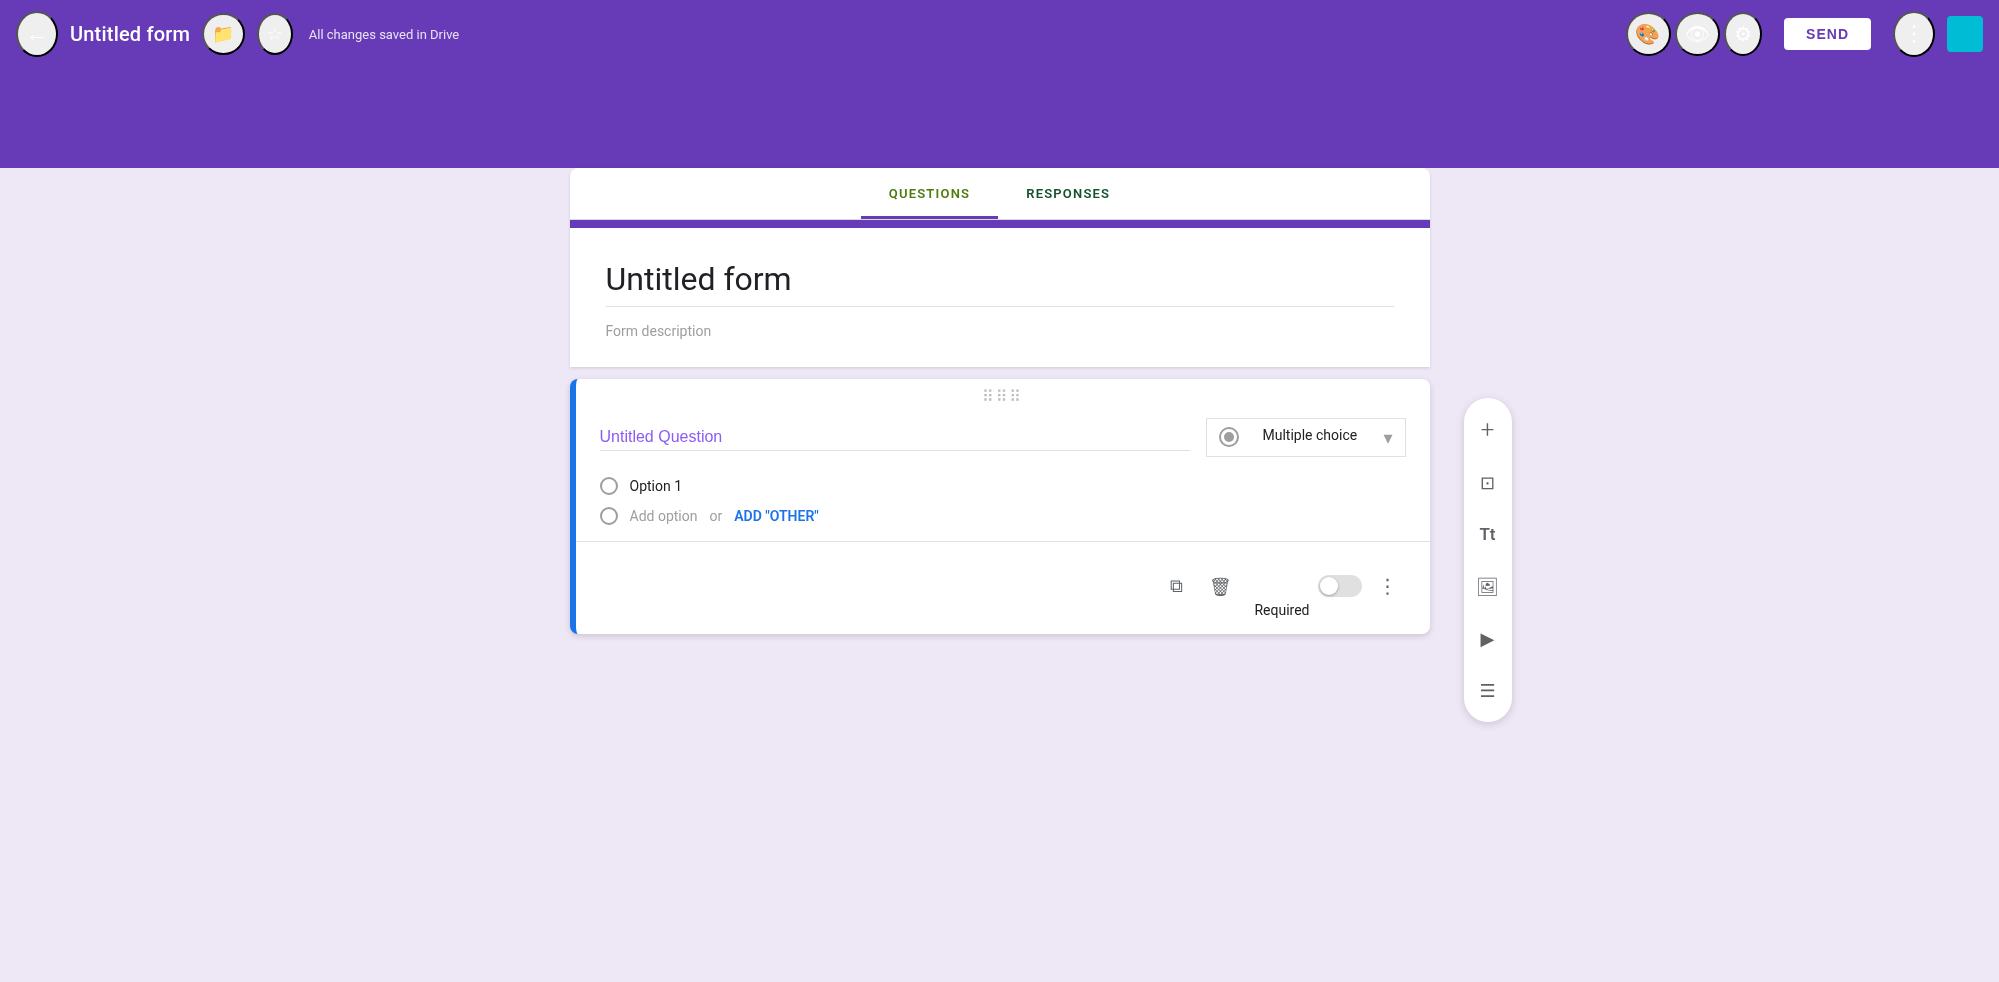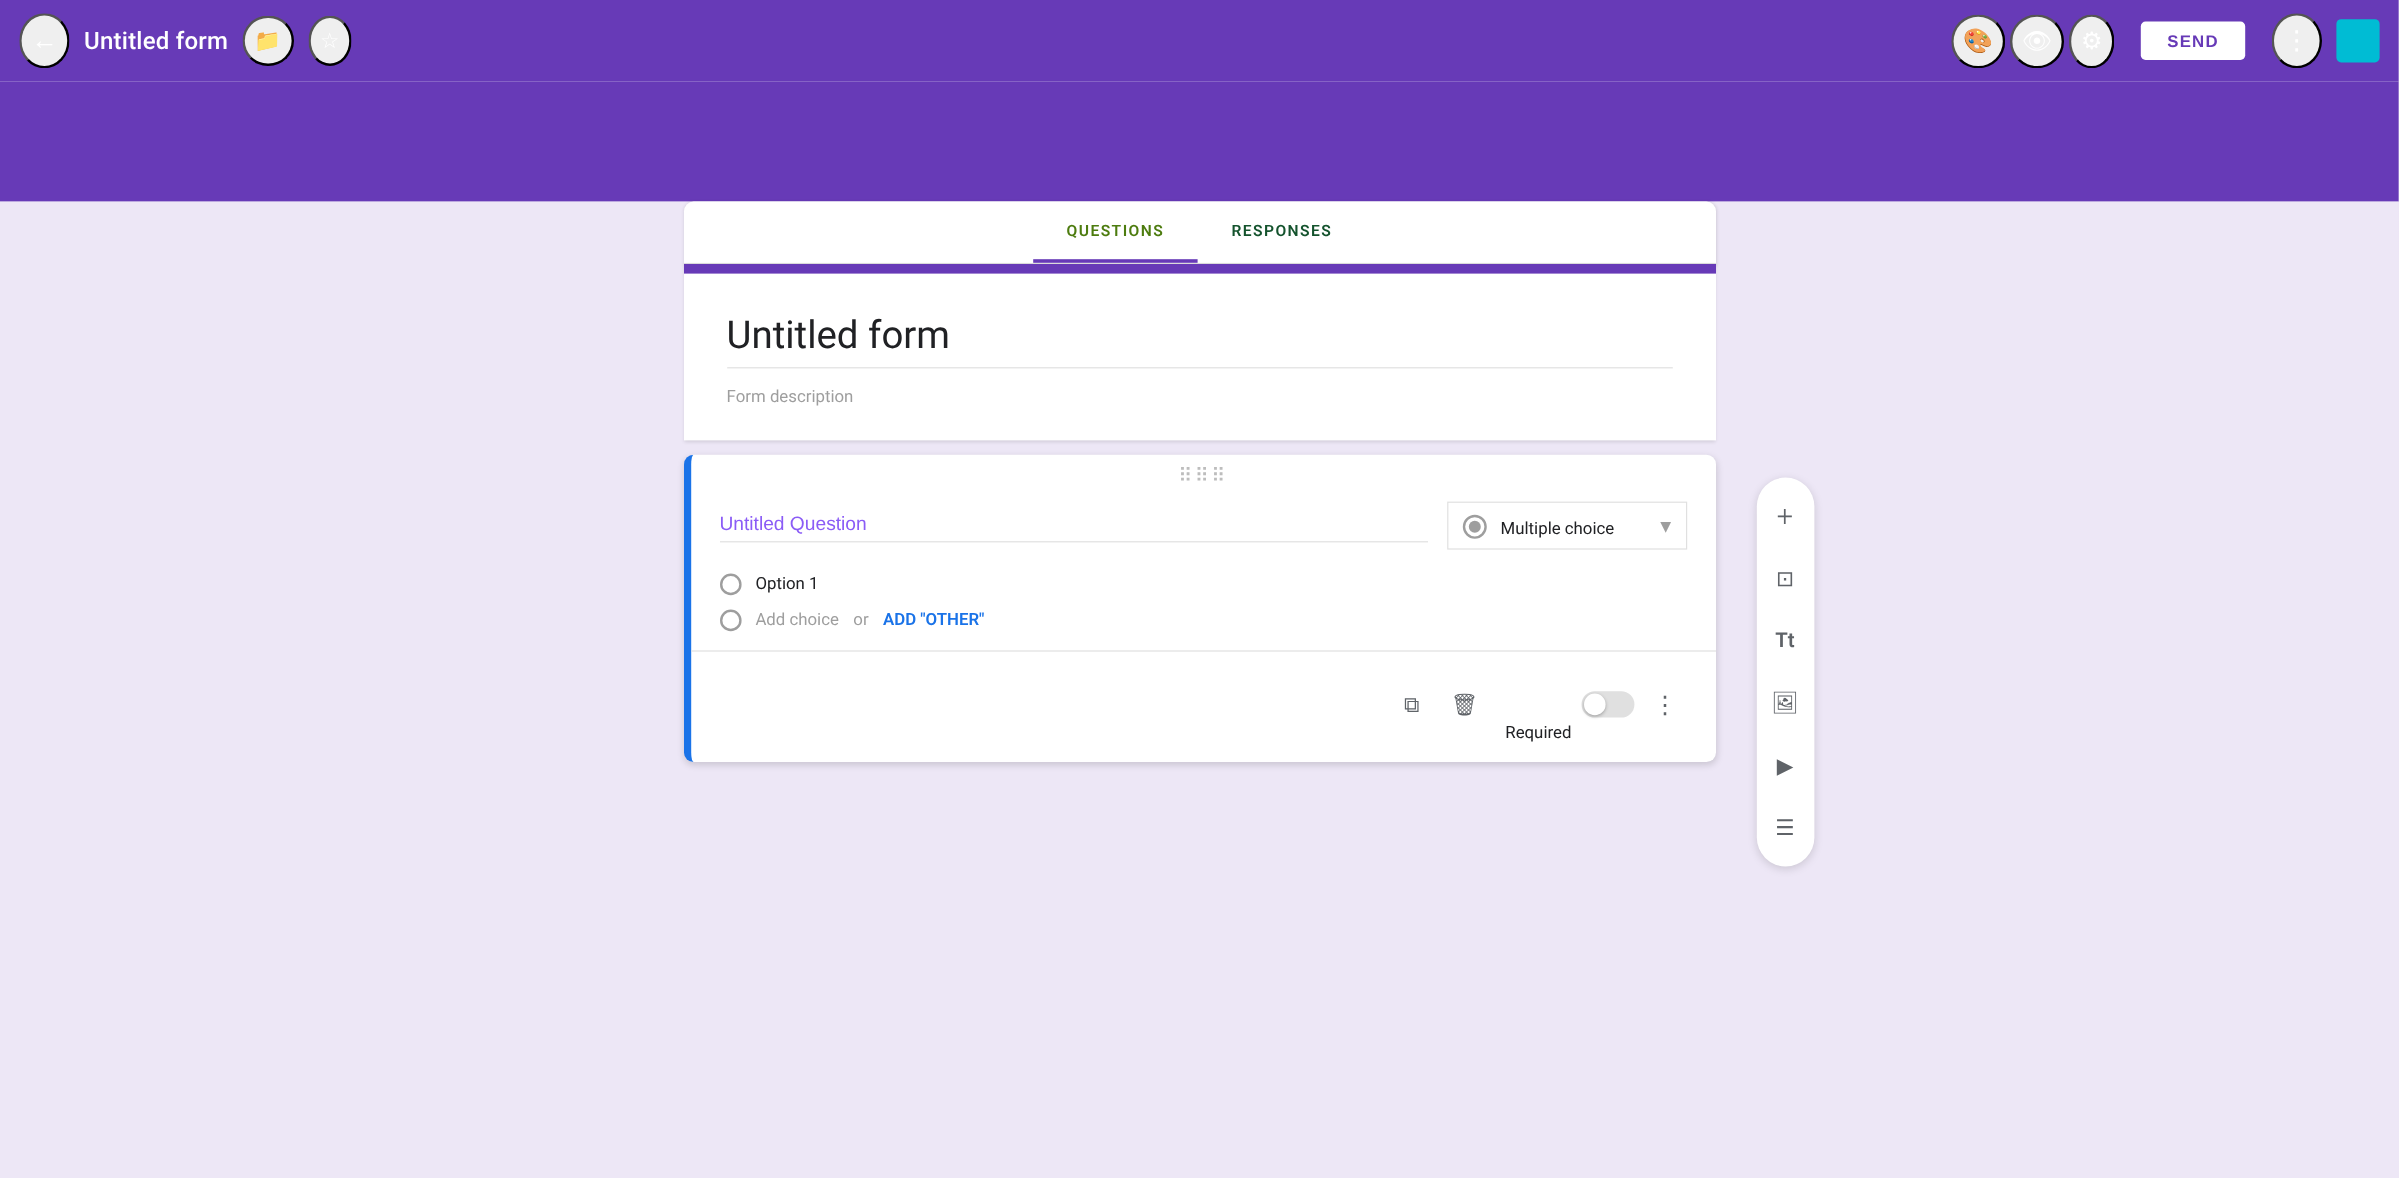--- a/index.html
+++ b/index.html
@@ -183,22 +183,22 @@
       font-size: 16px;
       font-weight: 500;
       color: #8b5cf6;
       flex: 1;
       padding: 4px 0;
       outline: none;
       background: transparent;
     }
     .question-type-selector {
       display: flex;
-      align-items: flex-end;
-      gap: 12px;
+      align-items: flex-start;
+      gap: 24px;
       border: 1px solid #e0e0e0;
       border-radius: 0;
       padding: 8px 12px;
       min-width: 200px;
       cursor: pointer;
       background: white;
     }
     .radio-icon {
       width: 20px;
       height: 20px;
@@ -342,20 +342,21 @@
   <button class="nav-back">
     <span>←</span>
   </button>
   <span class="nav-title">Untitled form</span>
   <button class="nav-icon-btn">
     <span>📁</span>
   </button>
   <button class="nav-icon-btn">
     <span>☆</span>
   </button>
+  <span class="nav-status">All changes saved in Drive</span>
   <div class="nav-right">
     <button class="nav-icon-btn">
       <span style="font-size:20px;">🎨</span>
     </button>
     <button class="nav-icon-btn">
       <span style="font-size:20px;">👁</span>
     </button>
     <button class="nav-icon-btn">
       <span style="font-size:20px;">⚙</span>
     </button>
@@ -401,21 +402,21 @@
           </div>
         </div>
 
         <div class="option-row">
           <div class="option-radio"></div>
           <span class="option-text">Option 1</span>
         </div>
 
         <div class="option-row">
           <div class="option-radio"></div>
-          <span class="add-option-text">Add choice</span>
+          <span class="add-option-text">Add option</span>
           <span class="add-option-text"> or </span>
           <span class="add-other-link">ADD "OTHER"</span>
         </div>
       </div>
 
       <div class="question-footer">
         <div class="footer-icon-btn">
           <span>⧉</span>
         </div>
         <div class="footer-icon-btn">

